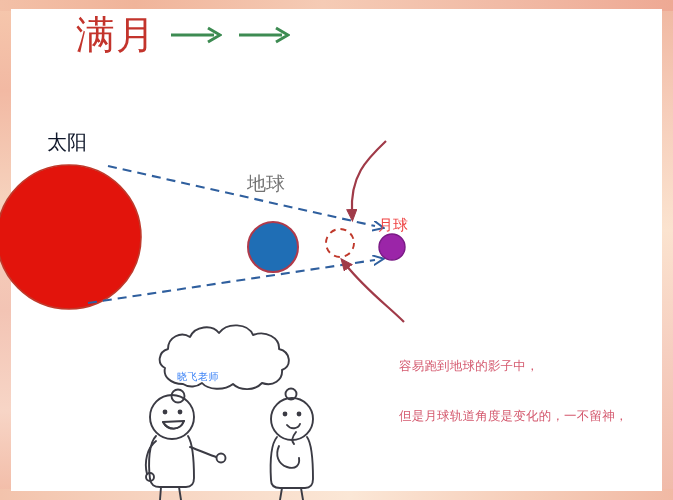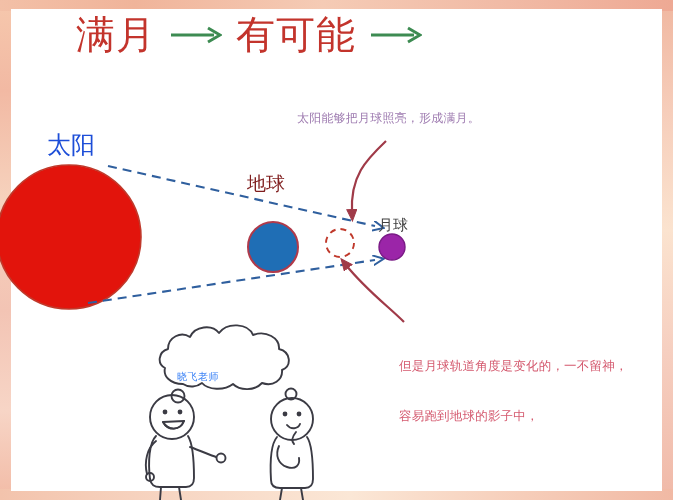--- a/index.html
+++ b/index.html
@@ -91,32 +91,32 @@
   }
   .title-arrow {
     width: 52px;
     height: 26px;
     margin: 0 2px;
     display: inline-block;
   }
 
   #label-sun {
     left: 47px; top: 130px;
-    font-size: 24px;
-    color: #1d4ed8;
+    font-size: 20px;
+    color: #0f172a;
   }
   #label-earth {
     left: 247px; top: 172px;
     font-size: 19px;
-    color: #7f1d1d;
+    color: #737373;
   }
   #label-moon {
     left: 378px; top: 215px;
     font-size: 15px;
-    color: #404040;
+    color: #ef4444;
   }
 
   #note-top {
     left: 297px; top: 111px;
     font-size: 12px;
     color: #9e7bb0;
     letter-spacing: 0.2px;
   }
   #note-bottom {
     left: 399px; top: 326px;
@@ -245,33 +245,31 @@
       </g>
     </g>
   </svg>
 
   <div id="title-line" class="txt">
     <span class="title-word">满月</span>
     <svg class="title-arrow" viewBox="0 0 52 26">
       <line x1="1" y1="13" x2="44" y2="13" stroke="#3d8b52" stroke-width="3"></line>
       <path d="M38,6 L50,13 L38,20" fill="none" stroke="#3d8b52" stroke-width="3"></path>
     </svg>
-    <span class="title-word">有可能</span>
     <svg class="title-arrow" viewBox="0 0 52 26">
       <line x1="1" y1="13" x2="44" y2="13" stroke="#3d8b52" stroke-width="3"></line>
       <path d="M38,6 L50,13 L38,20" fill="none" stroke="#3d8b52" stroke-width="3"></path>
     </svg>
   </div>
 
   <div class="txt" id="label-sun">太阳</div>
   <div class="txt" id="label-earth">地球</div>
   <div class="txt" id="label-moon">月球</div>
 
-  <div class="txt" id="note-top">太阳能够把月球照亮，形成满月。</div>
 
   <div class="txt" id="note-bottom">
+    <div>容易跑到地球的影子中，</div>
     <div>但是月球轨道角度是变化的，一不留神，</div>
-    <div>容易跑到地球的影子中，</div>
   </div>
 
   <div class="txt" id="bubble-text">晓飞老师</div>
 
 </div>
 
 </body></html>

